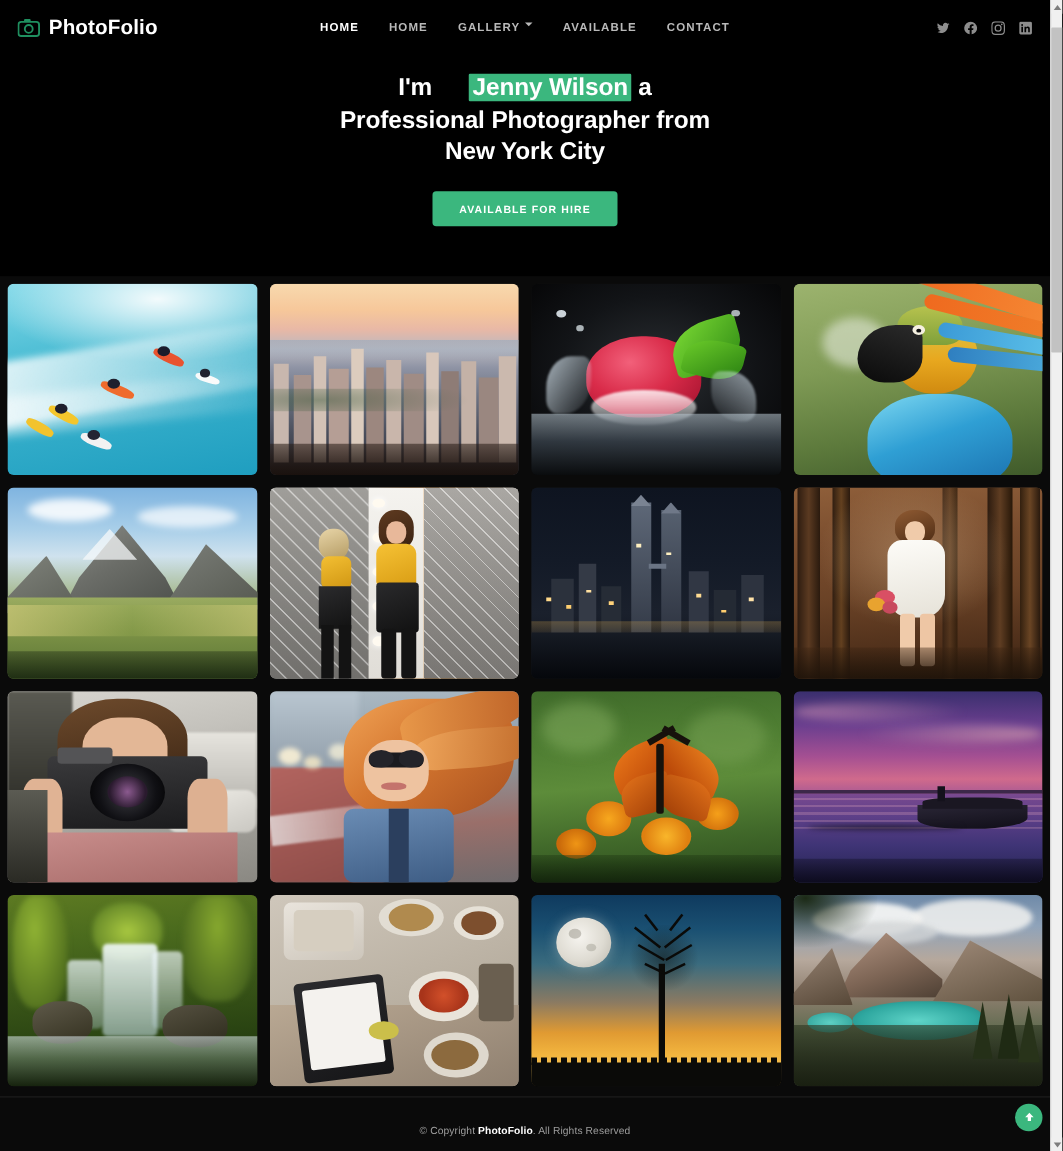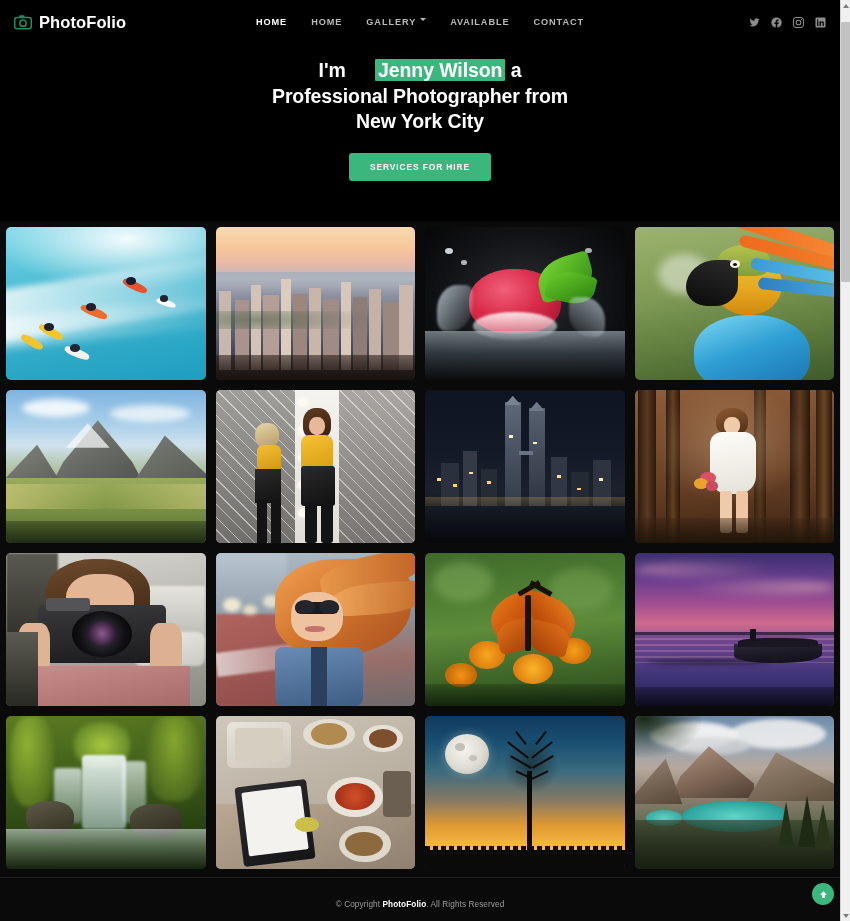--- a/index.html
+++ b/index.html
@@ -266,21 +266,21 @@
         <a href="#">
           <svg class="social-ico" viewBox="0 0 24 24">
               <path d="M20.4 1H3.6A2.6 2.6 0 0 0 1 3.6v16.8A2.6 2.6 0 0 0 3.6 23h16.8a2.6 2.6 0 0 0 2.6-2.6V3.6A2.6 2.6 0 0 0 20.4 1zM7.4 19.4H4.5V9.4h2.9v10zM5.9 8.1a1.7 1.7 0 1 1 0-3.4 1.7 1.7 0 0 1 0 3.4zm13.5 11.3h-2.9v-4.9c0-1.2 0-2.7-1.7-2.7s-1.9 1.3-1.9 2.6v5h-2.9v-10h2.8v1.4h.1a3.1 3.1 0 0 1 2.8-1.5c3 0 3.6 2 3.6 4.5v5.6z"></path>
             </svg>
         </a>
       </div>
     </header>
 
     <section class="hero">
       <h1 class="hero-title"><span>I'm </span><span class="hl">Jenny Wilson</span><span> a Professional Photographer from New York City</span></h1>
-      <button class="hero-btn">SERVICES FOR HIRE</button>
+      <button class="hero-btn">AVAILABLE FOR HIRE</button>
     </section>
 
     <section class="gallery">
 
       <div class="tile">
         <div class="art" style="background:linear-gradient(170deg,#7fd8e8 0%,#3fb6cf 42%,#1f9ec0 100%);">
           <div style="inset:0;background:radial-gradient(ellipse 120% 60% at 60% 8%,rgba(255,255,255,.92) 0%,rgba(255,255,255,0) 55%);"></div>
           <div style="left:-10%;top:30%;width:130%;height:34%;background:linear-gradient(100deg,rgba(255,255,255,.85),rgba(255,255,255,.1));transform:rotate(-9deg);filter:blur(3px);"></div>
           <div style="left:-10%;top:52%;width:130%;height:20%;background:linear-gradient(95deg,rgba(255,255,255,.55),rgba(255,255,255,0));transform:rotate(-6deg);filter:blur(4px);"></div>
           <div style="left:58%;top:36%;width:13%;height:5%;background:#e8532f;border-radius:40%;transform:rotate(25deg);"></div>

